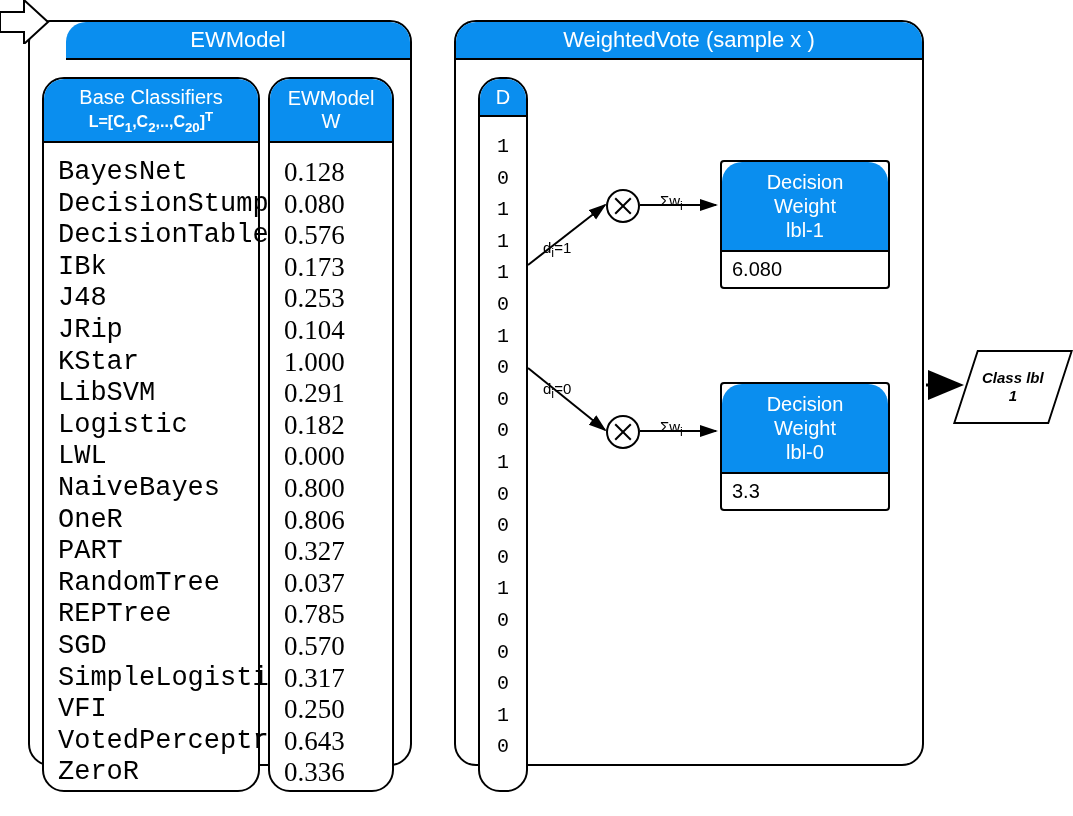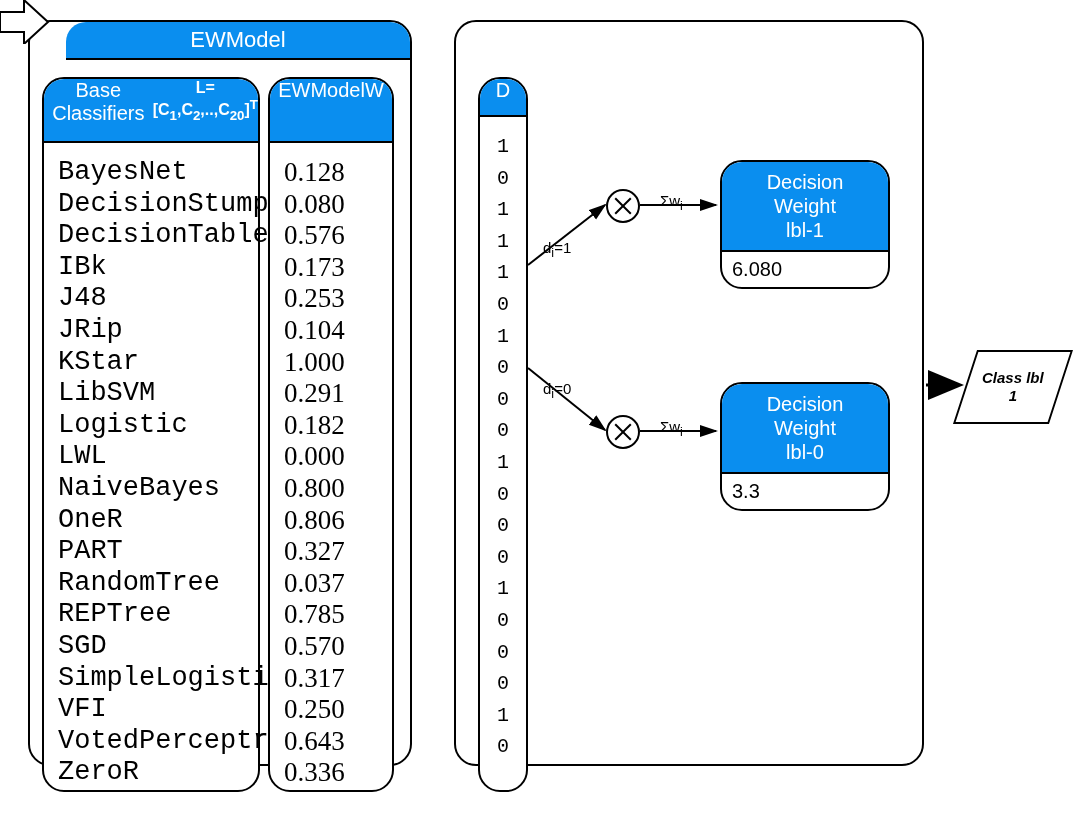--- a/index.html
+++ b/index.html
@@ -46,20 +46,21 @@
     box-sizing: border-box;
   }
   .col-head {
     background: #0a8eef;
     color: #fff;
     text-align: center;
     border-top-left-radius: 20px;
     border-top-right-radius: 20px;
     border-bottom: 2px solid #000;
     display: flex;
+    flex-direction: column;
     justify-content: center;
     line-height: 1.15;
     font-size: 20px;
   }
   .col-body {
     padding: 14px 14px 14px 14px;
     font-family: "Courier New", Courier, monospace;
     font-size: 27px;
     line-height: 31.6px;
     white-space: pre;
@@ -75,21 +76,21 @@
 
   .col-d { left: 22px; top: 55px; width: 50px; height: 715px; }
   .col-d .col-head { height: 36px; font-size: 20px; }
   .col-d .col-body { text-align: center; padding: 14px 0; font-size: 20px; }
 
   
   .dw {
     position: absolute;
     width: 170px;
     border: 2px solid #000;
-    border-radius: 22px;
+    border-radius: 4px;
     background: #fff;
     box-sizing: border-box;
   }
   .dw-head {
     background: #0a8eef;
     color: #fff;
     text-align: center;
     font-size: 20px;
     line-height: 1.2;
     padding: 8px 4px;
@@ -223,20 +224,21 @@
 0.643
 0.336</div>
     </div>
   </div>
 
   <svg class="overlay big-arrow" width="50" height="44">
     <polygon points="0,12 24,12 24,0 48,22 24,44 24,32 0,32" fill="#fff" stroke="#000" stroke-width="2"></polygon>
   </svg>
 
   <div class="panel wvote">
+    <div class="panel-title">WeightedVote (sample x )</div>
 
     <div class="col col-d">
       <div class="col-head">D</div>
       <div class="col-body">1
 0
 1
 1
 1
 0
 1

